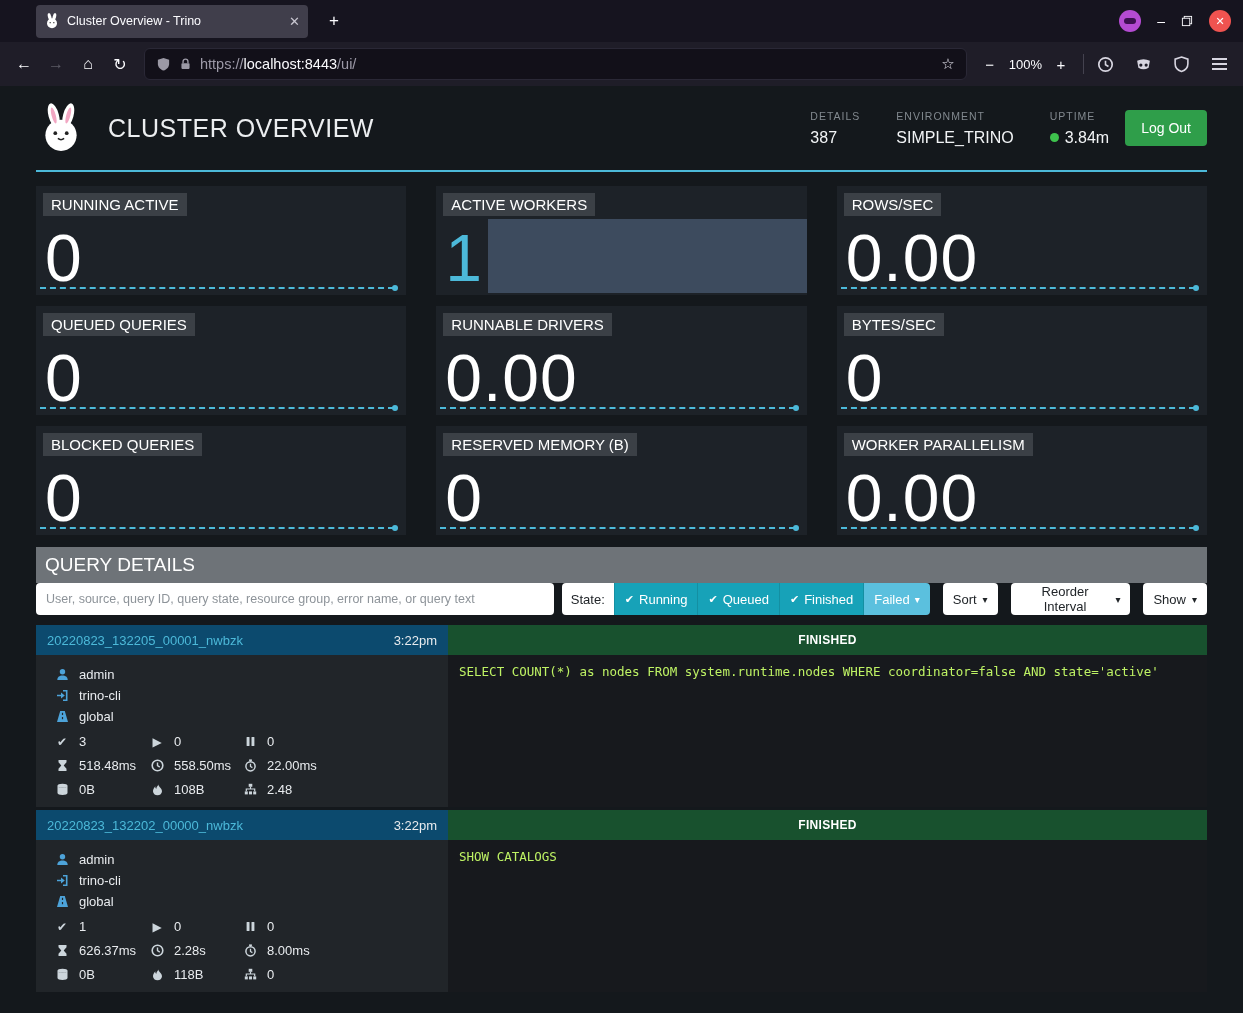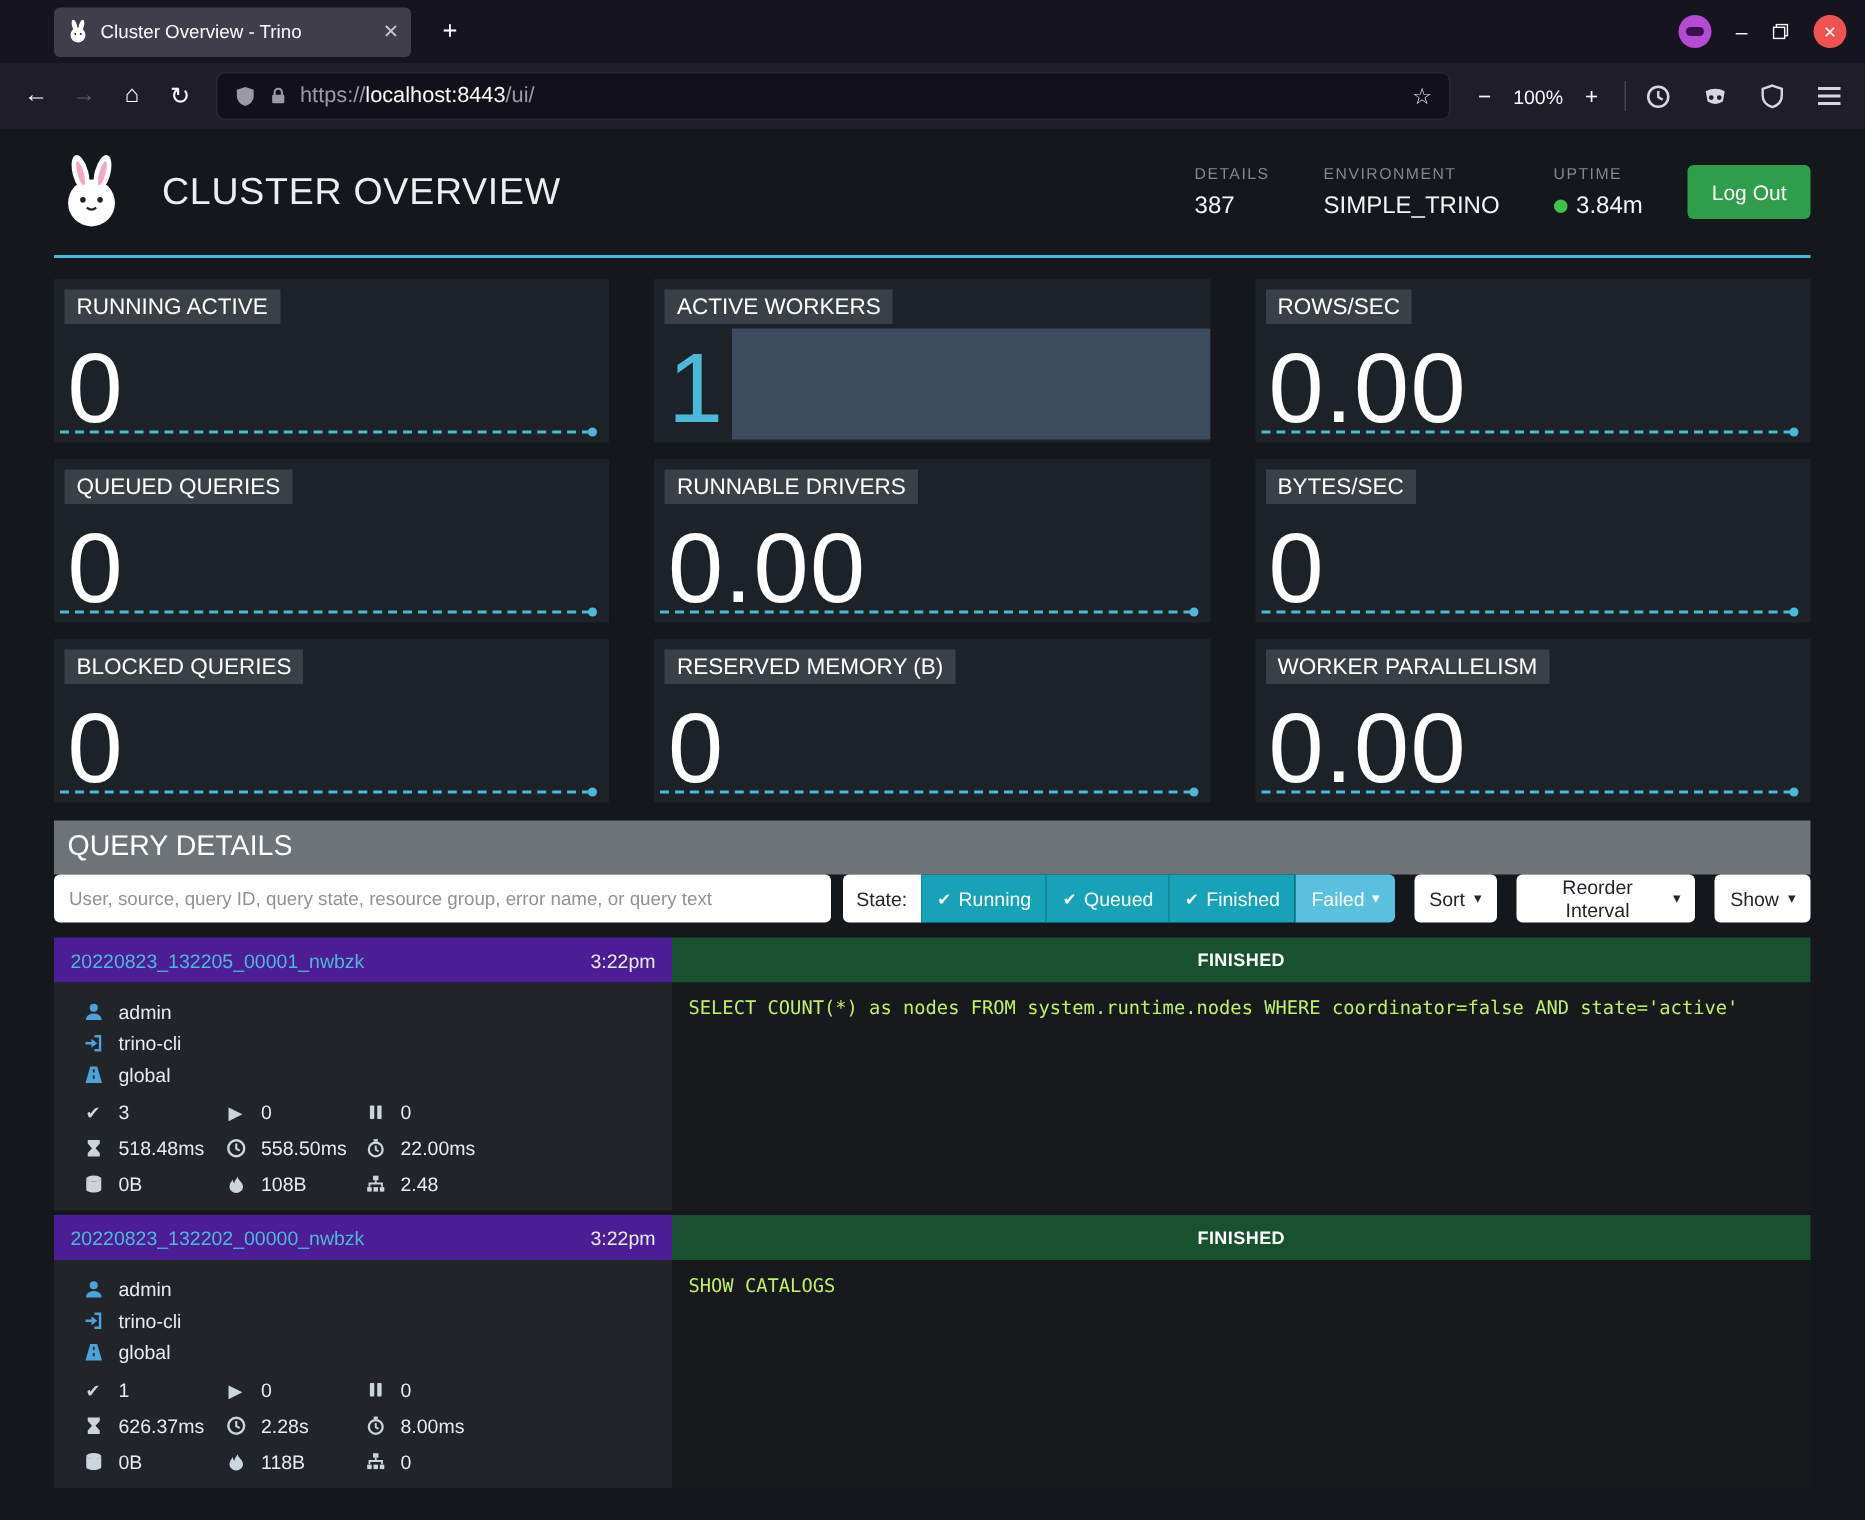--- a/index.html
+++ b/index.html
@@ -4,21 +4,21 @@
 <style>
   * { box-sizing: border-box; margin: 0; padding: 0; }
   html,body { width:1243px; height:1013px; overflow:hidden; }
   body {
     font-family: "Liberation Sans", "DejaVu Sans", sans-serif;
     background:#14181c; color:#e8eaed;
   }
   
   .tabbar { height:42px; background:#16141f; display:flex; align-items:center; }
   .tab {
-    margin-left:36px; width:238px; height:33px; background:#403e4b; border-radius:4px;
+    margin-left:36px; width:272px; height:33px; background:#403e4b; border-radius:4px;
     display:flex; align-items:center; padding:0 8px; gap:7px; color:#fbfbfe; font-size:12.5px;
   }
   .tab .favicon { width:16px; height:16px; flex:0 0 16px; }
   .tab .tab-title { white-space:nowrap; overflow:hidden; flex:1; }
   .tab .tab-close { color:#c9c7d1; font-size:13px; cursor:default; }
   .newtab { margin-left:12px; color:#fbfbfe; font-size:17px; width:28px; height:28px;
     display:flex; align-items:center; justify-content:center; border-radius:4px; }
   .tabbar .spacer { flex:1; }
   .win-cluster { display:flex; align-items:center; gap:16px; margin-right:12px; }
   .profile-badge { width:22px; height:22px; border-radius:50%; background:#b44bd2;
@@ -47,21 +47,21 @@
   .hamburger i { display:block; width:15px; height:2px; background:#d7d5e0; }
   
   .page { height:927px; background:#14181c; padding:0 36px; }
   .hdr { height:86px; display:flex; align-items:center; border-bottom:2px solid #4cb9d9; }
   .hdr .logo { width:50px; height:50px; }
   .hdr h1 { font-size:25px; font-weight:normal; letter-spacing:0.5px; color:#eceef0; margin-left:22px; }
   .hdr .meta { margin-left:auto; display:flex; gap:36px; }
   .meta .mcol .mlabel { font-size:10.5px; letter-spacing:1px; color:#82898f; }
   .meta .mcol .mval { font-size:16px; color:#f2f4f6; margin-top:7px; display:flex; align-items:center; gap:6px; }
   .updot { width:9px; height:9px; border-radius:50%; background:#3ec24d; display:inline-block; }
-  .logout { margin-left:30px; background:#2f9e4a; color:#fff; border:none; border-radius:4px;
+  .logout { margin-left:16px; background:#2f9e4a; color:#fff; border:none; border-radius:4px;
     font-size:14px; padding:10px 16px; font-family:inherit; }
   
   .stats { margin-top:14px; display:grid; grid-template-columns:repeat(3,1fr); column-gap:30px; row-gap:11px; }
   .tile { position:relative; height:109px; background:#1d2228; overflow:hidden; }
   .tile .chip { position:absolute; top:7px; left:7px; background:#3b4046; color:#fff;
     font-size:15px; padding:3px 8px; z-index:3; }
   .tile .big { position:absolute; left:9px; bottom:5px; font-size:66px; line-height:0.95;
     font-weight:300; color:#fff; letter-spacing:1px; z-index:2; }
   .tile.hl .big { color:#4cb9d9; }
   .tile .spark { position:absolute; left:4px; right:12px; bottom:6px; border-top:2px dashed #4cb9d9; }
@@ -82,21 +82,21 @@
   .sbtn { background:#17a2b8; color:#fff; border:none; font-size:13px; font-family:inherit;
     padding:0 10px; display:flex; align-items:center; gap:5px; border-left:1px solid #148fa2; }
   .sbtn .chk { font-size:11px; }
   .sbtn.failed { background:#5bc0de; border-radius:0 4px 4px 0; }
   .wbtn { background:#fff; color:#212529; border:none; border-radius:4px; font-size:13px;
     font-family:inherit; height:32px; padding:0 10px; display:flex; align-items:center; gap:6px; margin-left:13px; }
   .caret { font-size:10px; }
   
   .q-head { display:flex; height:30px; margin-top:10px; }
   .q-head.second { margin-top:3px; }
-  .q-head-left { width:412px; background:#4c1d95; display:flex; align-items:center; padding:0 11px;text-align:center; }
+  .q-head-left { width:412px; background:#0c4a6e; display:flex; align-items:center; padding:0 11px;text-align:center; }
   .q-id { color:#4cb9d9; font-size:13px; }
   .q-time { margin-left:auto; color:#e8ebee; font-size:13px; }
   .q-status { flex:1; background:#18512e; color:#fff; font-size:12px; font-weight:bold;
     letter-spacing:0.3px; display:flex; align-items:center; justify-content:center; }
   .q-body { display:flex; }
   .q-info { width:412px; background:#212529; padding:9px 0 10px; }
   .info-row { display:flex; align-items:center; padding:3px 0 3px 18px; font-size:13px; color:#e8ebee; }
   .iw { width:16px; margin-right:9px; display:inline-flex; justify-content:center; align-items:center; flex:0 0 16px; }
   .id-ico { color:#4da3d9; }
   .m-ico { color:#ccd5db; }

